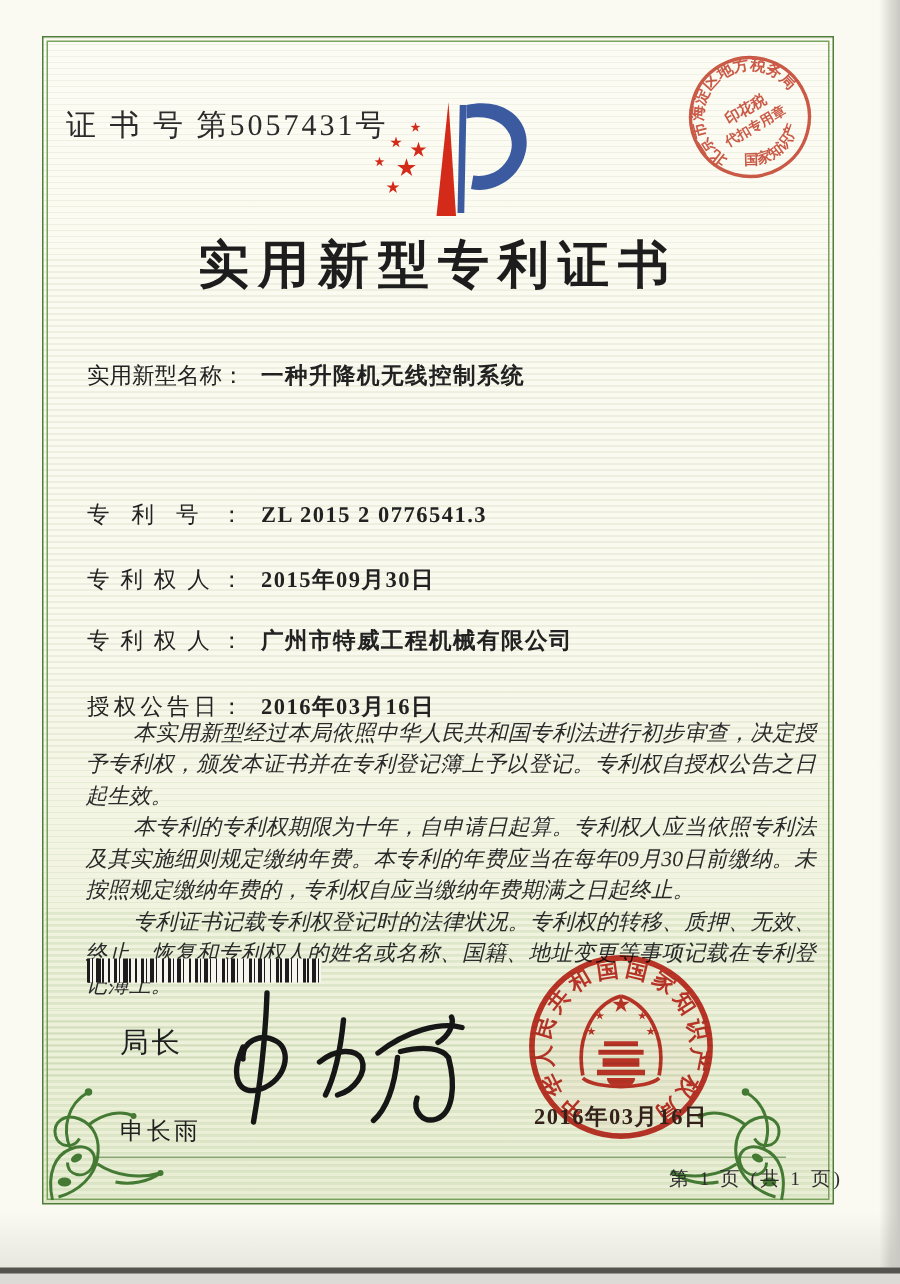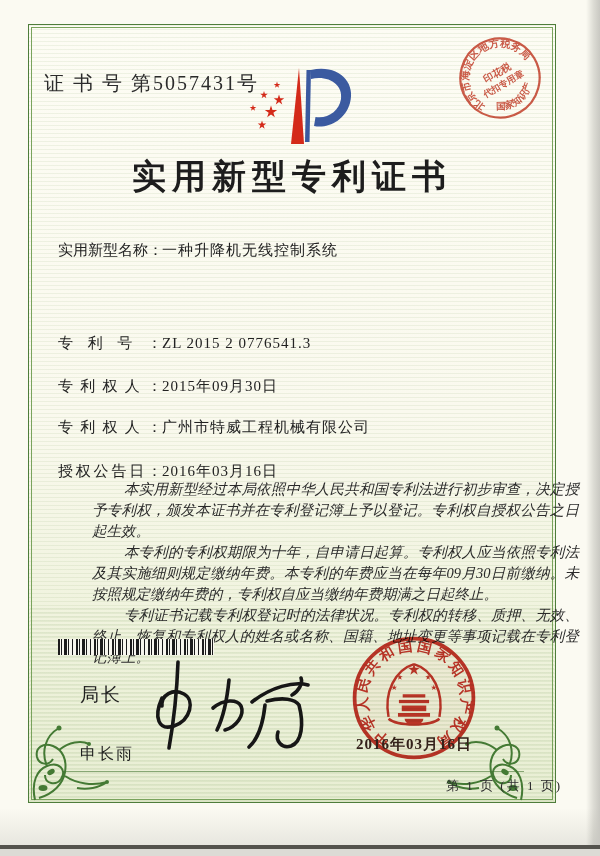--- a/index.html
+++ b/index.html
@@ -28,26 +28,26 @@
 
   
   .cert-no{position:absolute;left:44px;top:70px;font-size:20px;letter-spacing:2px;color:#2b2b2b;}
   .logo{position:absolute;left:237px;top:56px;width:130px;height:100px;}
   .title{position:absolute;left:28px;top:154px;width:528px;text-align:center;
     font-size:34px;font-weight:bold;letter-spacing:6px;color:#1d1d1d;}
 
   
   .field{position:absolute;left:58px;font-size:15px;color:#222;white-space:nowrap;}
   .f-label{display:inline-block;width:104px;text-align:justify;text-align-last:justify;}
-  .f-value{margin-left:0;letter-spacing:1px;}
+  .f-value{margin-left:12px;letter-spacing:1px;font-weight:bold;}
   .f1{top:241px}.f2{top:288px}.f3{top:334px}.f4{top:377px}.f5{top:418px}.f6{top:462px}
 
   
   .paras{position:absolute;left:57px;top:479px;width:487px;font-size:14.5px;line-height:21px;
-    color:#2a2a2a;text-align:justify;font-style:italic;margin-left:35px;}
+    color:#2a2a2a;text-align:justify;font-style:italic;}
   .paras p{margin:0;text-indent:2.2em;}
 
   
   .barcode{position:absolute;left:58px;top:639px;width:156px;height:16px;
     background:repeating-linear-gradient(90deg,#1c1c1c 0 2px,#f7f6ee 2px 3px,#1c1c1c 3px 4px,#f7f6ee 4px 6px,#1c1c1c 6px 9px,#f7f6ee 9px 10px,#1c1c1c 10px 11px,#f7f6ee 11px 14px,#1c1c1c 14px 15px,#f7f6ee 15px 18px);}
   .director-title{position:absolute;left:80px;top:682px;font-size:19px;color:#1f1f1f;
     font-family:"Liberation Sans","DejaVu Sans",sans-serif;letter-spacing:2px;}
   .director-name{position:absolute;left:80px;top:712px;font-size:16px;color:#1f1f1f;
     font-family:"Liberation Sans","DejaVu Sans",sans-serif;letter-spacing:2px;margin-top:32px;}
   .signature{position:absolute;left:140px;top:648px;width:185px;height:112px;}

